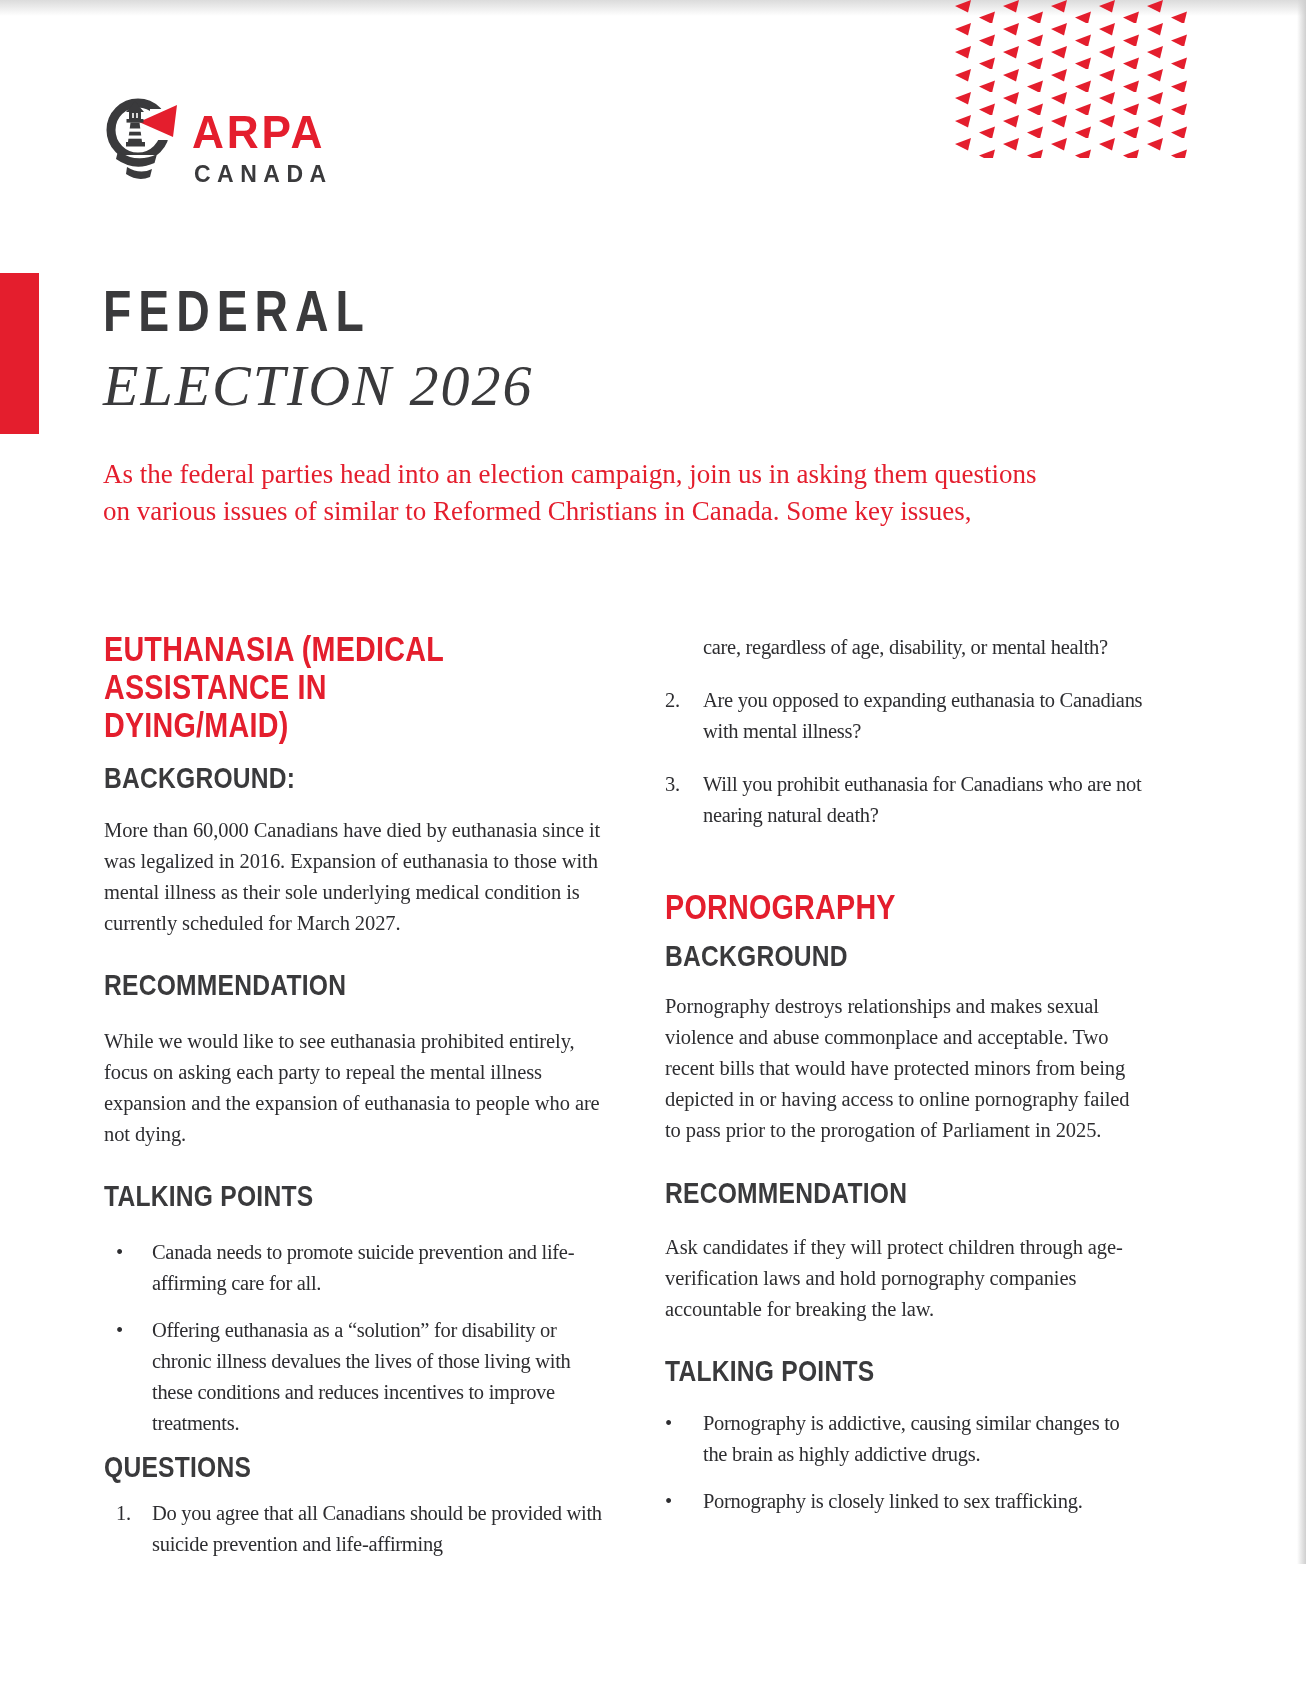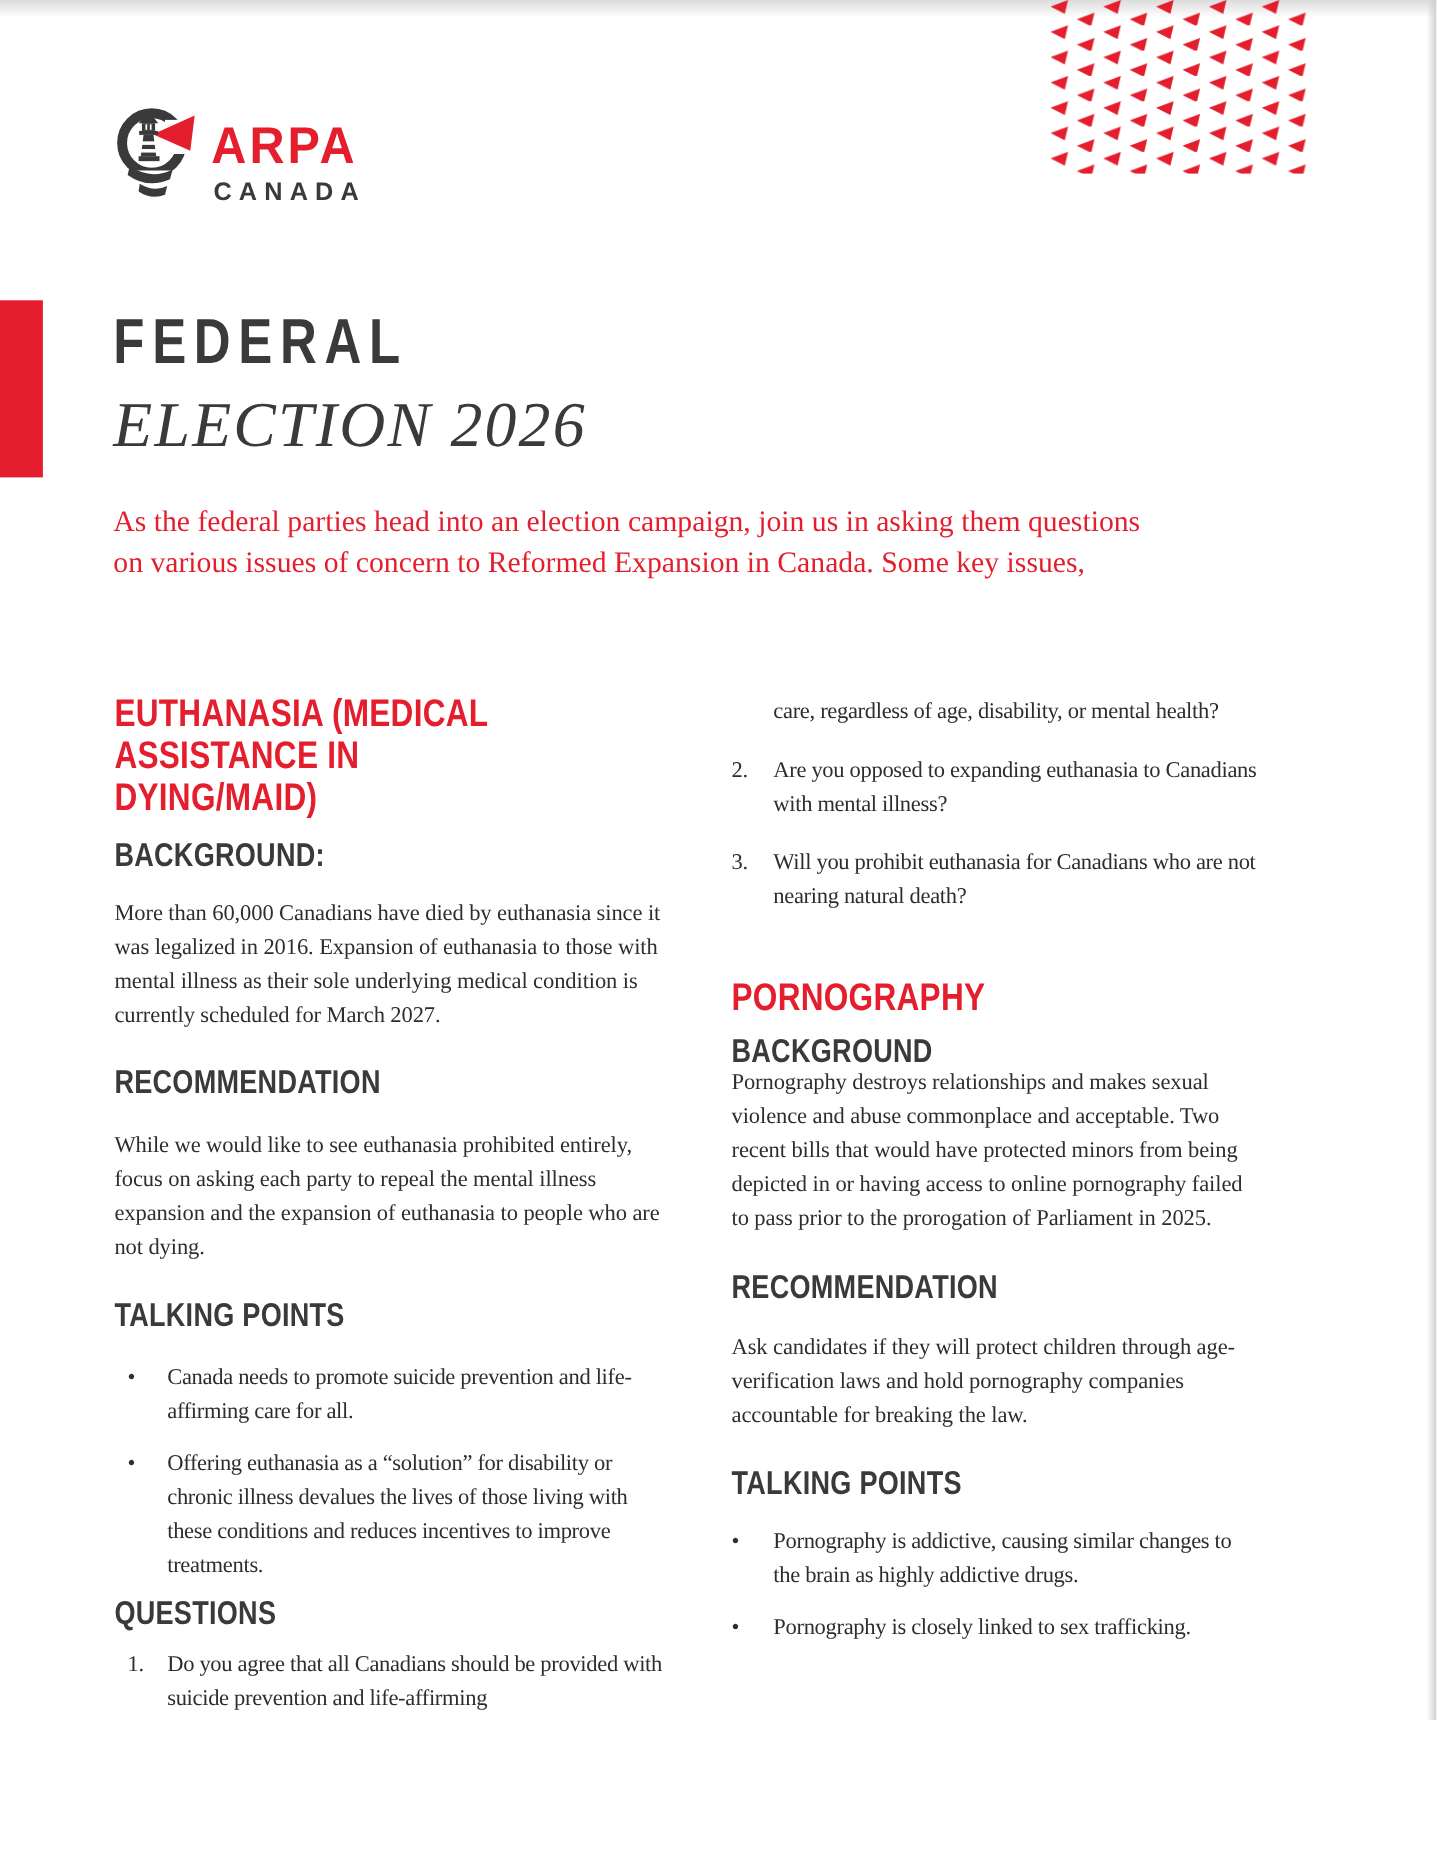--- a/index.html
+++ b/index.html
@@ -47,21 +47,21 @@
 
   .plist{margin:0;padding:0;list-style:none;}
   .plist li{position:relative;padding-left:48px;font-size:20.5px;line-height:31px;letter-spacing:-.3px;color:#2d2d30;}
   .plist li + li{margin-top:16px;}
   .plist .marker{position:absolute;left:12px;top:0;}
   .col-right .plist li{padding-left:38px;}
   .col-right .plist .marker{left:0;}
   .col-right .qlist li + li{margin-top:22px;}
 
   .mt14{margin-top:14px}.mt16{margin-top:16px}.mt18{margin-top:18px}.mt20{margin-top:20px}
-  .mt22{}.mt24{margin-top:24px}.mt26{margin-top:26px}.mt28{margin-top:28px}
+  .mt22{margin-top:22px}.mt24{margin-top:24px}.mt26{margin-top:26px}.mt28{margin-top:28px}
   .mt32{margin-top:32px}.mt33{margin-top:33px}.mt57{margin-top:57px}
   .qlist-top{margin-top:2px;}
 
   
   .footer{position:absolute;left:600px;top:1580px;width:512px;text-align:right;white-space:nowrap;
           font-family:"Liberation Sans",sans-serif;}
   .f-pre{font-size:20px;color:#8a8b8e;margin-right:9px;letter-spacing:.2px;}
   .f-arpa{font-size:31px;font-weight:700;color:#e41e2d;letter-spacing:2.5px;}
   .f-can{font-size:31px;font-weight:400;color:#707175;letter-spacing:1px;}
 </style>
@@ -109,21 +109,21 @@
 
   <div class="red-bar"></div>
 
   <div class="title-block">
     <h1 class="t1">FEDERAL</h1>
     <h1 class="t2">ELECTION 2026</h1>
   </div>
 
   <p class="intro">
     <span>As the federal parties head into an election campaign, join us in asking them questions</span>
-    <span>on various issues of concern to Reformed Expansion in Canada. Some key issues,</span>
+    <span>on various issues of similar to Reformed Christians in Canada. Some key issues,</span>
   </p>
 
   <section class="col col-left">
     <h2 class="sec-title">
       <span>EUTHANASIA (MEDICAL</span>
       <span>ASSISTANCE IN DYING/MAID)</span>
     </h2>
 
     <h3 class="sub-head mt20">BACKGROUND:</h3>
     <p class="body-p mt24">More than 60,000 Canadians have died by euthanasia since it was legalized in 2016. Expansion of euthanasia to those with mental illness as their sole underlying medical condition is currently scheduled for March 2027.</p>

